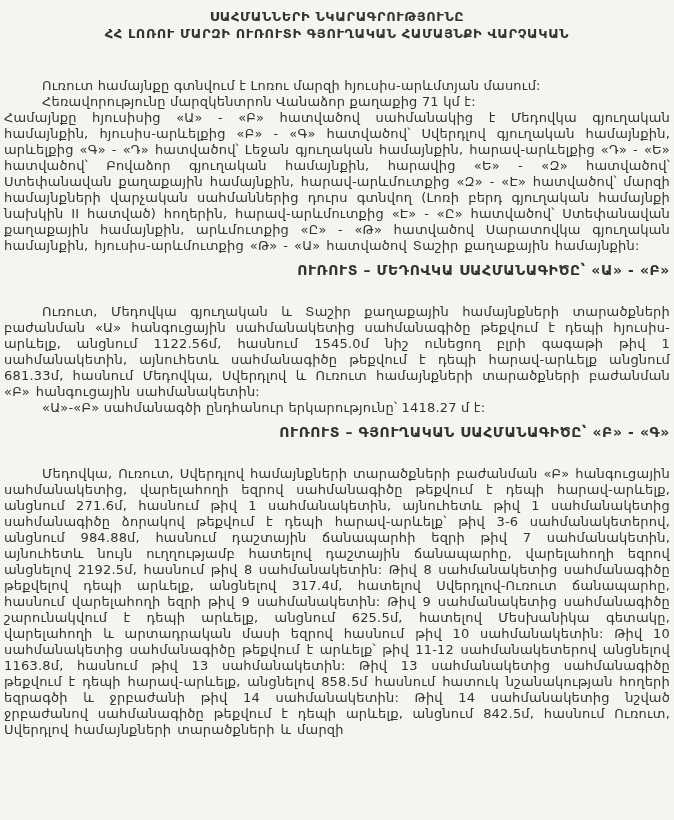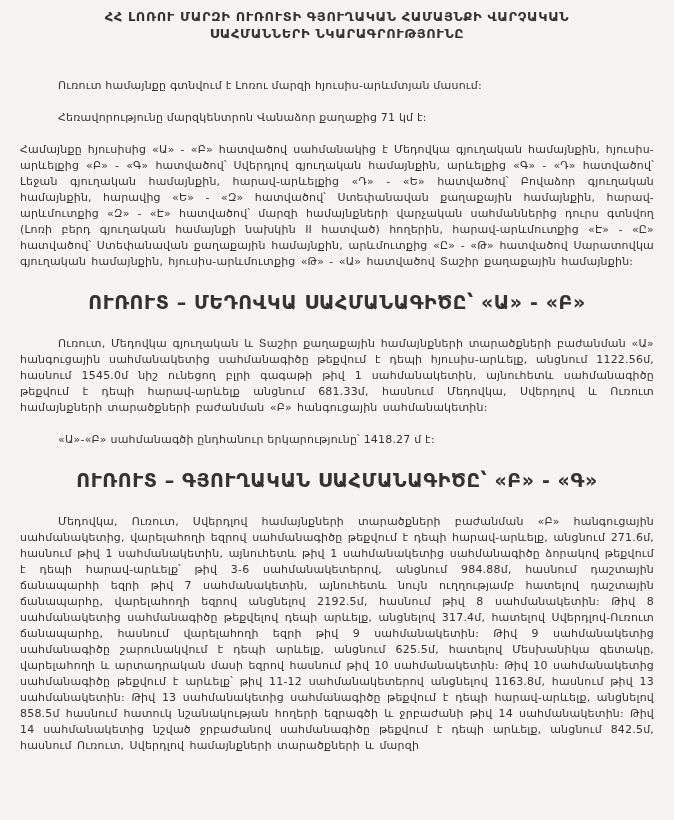--- a/index.html
+++ b/index.html
@@ -21,58 +21,58 @@
   }
   .doc-title{
     text-align:center;
     font-weight:bold;
     font-size:13px;
     line-height:17px;
     letter-spacing:0.6px;
     margin-bottom:36px;
   }
   p{
-    margin:16px;
-    font-size:11px;
+    margin:0;
+    font-size:13px;
     line-height:16px;
     text-align:justify;
     text-justify:inter-word;
     letter-spacing:0.2px;
     word-spacing:1.5px;
   }
   p.lead{
     text-align:left;
     text-indent:38px;
     word-spacing:normal;
   }
   p.first-indent{
     text-indent:38px;
   }
   h2{
-    text-align:center;
-    font-size:19px;
+    text-align:right;
+    font-size:14px;
     font-weight:bold;
     letter-spacing:0.6px;
-    margin:24px 0 26px 0;
+    margin:8px 0 26px 0;
     line-height:16px;
   }
   .length-line{
     text-align:left;
     text-indent:38px;
     word-spacing:normal;
   }
 </style>
 </head>
 <body>
 
 <div class="page">
 
   <div class="doc-title">
+    <div>ՍԱՀՄԱՆՆԵՐԻ ՆԿԱՐԱԳՐՈՒԹՅՈՒՆԸ</div>
     <div>ՀՀ ԼՈՌՈՒ ՄԱՐԶԻ ՈՒՌՈՒՏԻ ԳՅՈՒՂԱԿԱՆ ՀԱՄԱՅՆՔԻ ՎԱՐՉԱԿԱՆ</div>
-    <div>ՍԱՀՄԱՆՆԵՐԻ ՆԿԱՐԱԳՐՈՒԹՅՈՒՆԸ</div>
   </div>
 
   <p class="lead">Ուռուտ համայնքը գտնվում է Լոռու մարզի հյուսիս-արևմտյան մասում:</p>
   <p class="lead">Հեռավորությունը մարզկենտրոն Վանաձոր քաղաքից 71 կմ է:</p>
   <p>Համայնքը հյուսիսից «Ա» - «Բ» հատվածով սահմանակից է Մեդովկա գյուղական համայնքին, հյուսիս-արևելքից «Բ» - «Գ» հատվածով՝ Սվերդլով գյուղական համայնքին, արևելքից «Գ» - «Դ» հատվածով՝ Լեջան գյուղական համայնքին, հարավ-արևելքից «Դ» - «Ե» հատվածով՝ Բովաձոր գյուղական համայնքին, հարավից «Ե» - «Զ» հատվածով՝ Ստեփանավան քաղաքային համայնքին, հարավ-արևմուտքից «Զ» - «Է» հատվածով՝ մարզի համայնքների վարչական սահմաններից դուրս գտնվող (Լոռի բերդ գյուղական համայնքի նախկին II հատված) հողերին, հարավ-արևմուտքից «Է» - «Ը» հատվածով՝ Ստեփանավան քաղաքային համայնքին, արևմուտքից «Ը» - «Թ» հատվածով Սարատովկա գյուղական համայնքին, հյուսիս-արևմուտքից «Թ» - «Ա» հատվածով Տաշիր քաղաքային համայնքին:</p>
 
   <h2>ՈՒՌՈՒՏ – ՄԵԴՈՎԿԱ ՍԱՀՄԱՆԱԳԻԾԸ՝ «Ա» - «Բ»</h2>
   <p class="first-indent">Ուռուտ, Մեդովկա գյուղական և Տաշիր քաղաքային համայնքների տարածքների բաժանման «Ա» հանգուցային սահմանակետից սահմանագիծը թեքվում է դեպի հյուսիս-արևելք, անցնում 1122.56մ, հասնում 1545.0մ նիշ ունեցող բլրի գագաթի թիվ 1 սահմանակետին, այնուհետև սահմանագիծը թեքվում է դեպի հարավ-արևելք անցնում 681.33մ, հասնում Մեդովկա, Սվերդլով և Ուռուտ համայնքների տարածքների բաժանման «Բ» հանգուցային սահմանակետին:</p>
   <p class="length-line">«Ա»-«Բ» սահմանագծի ընդհանուր երկարությունը՝ 1418.27 մ է:</p>
 

